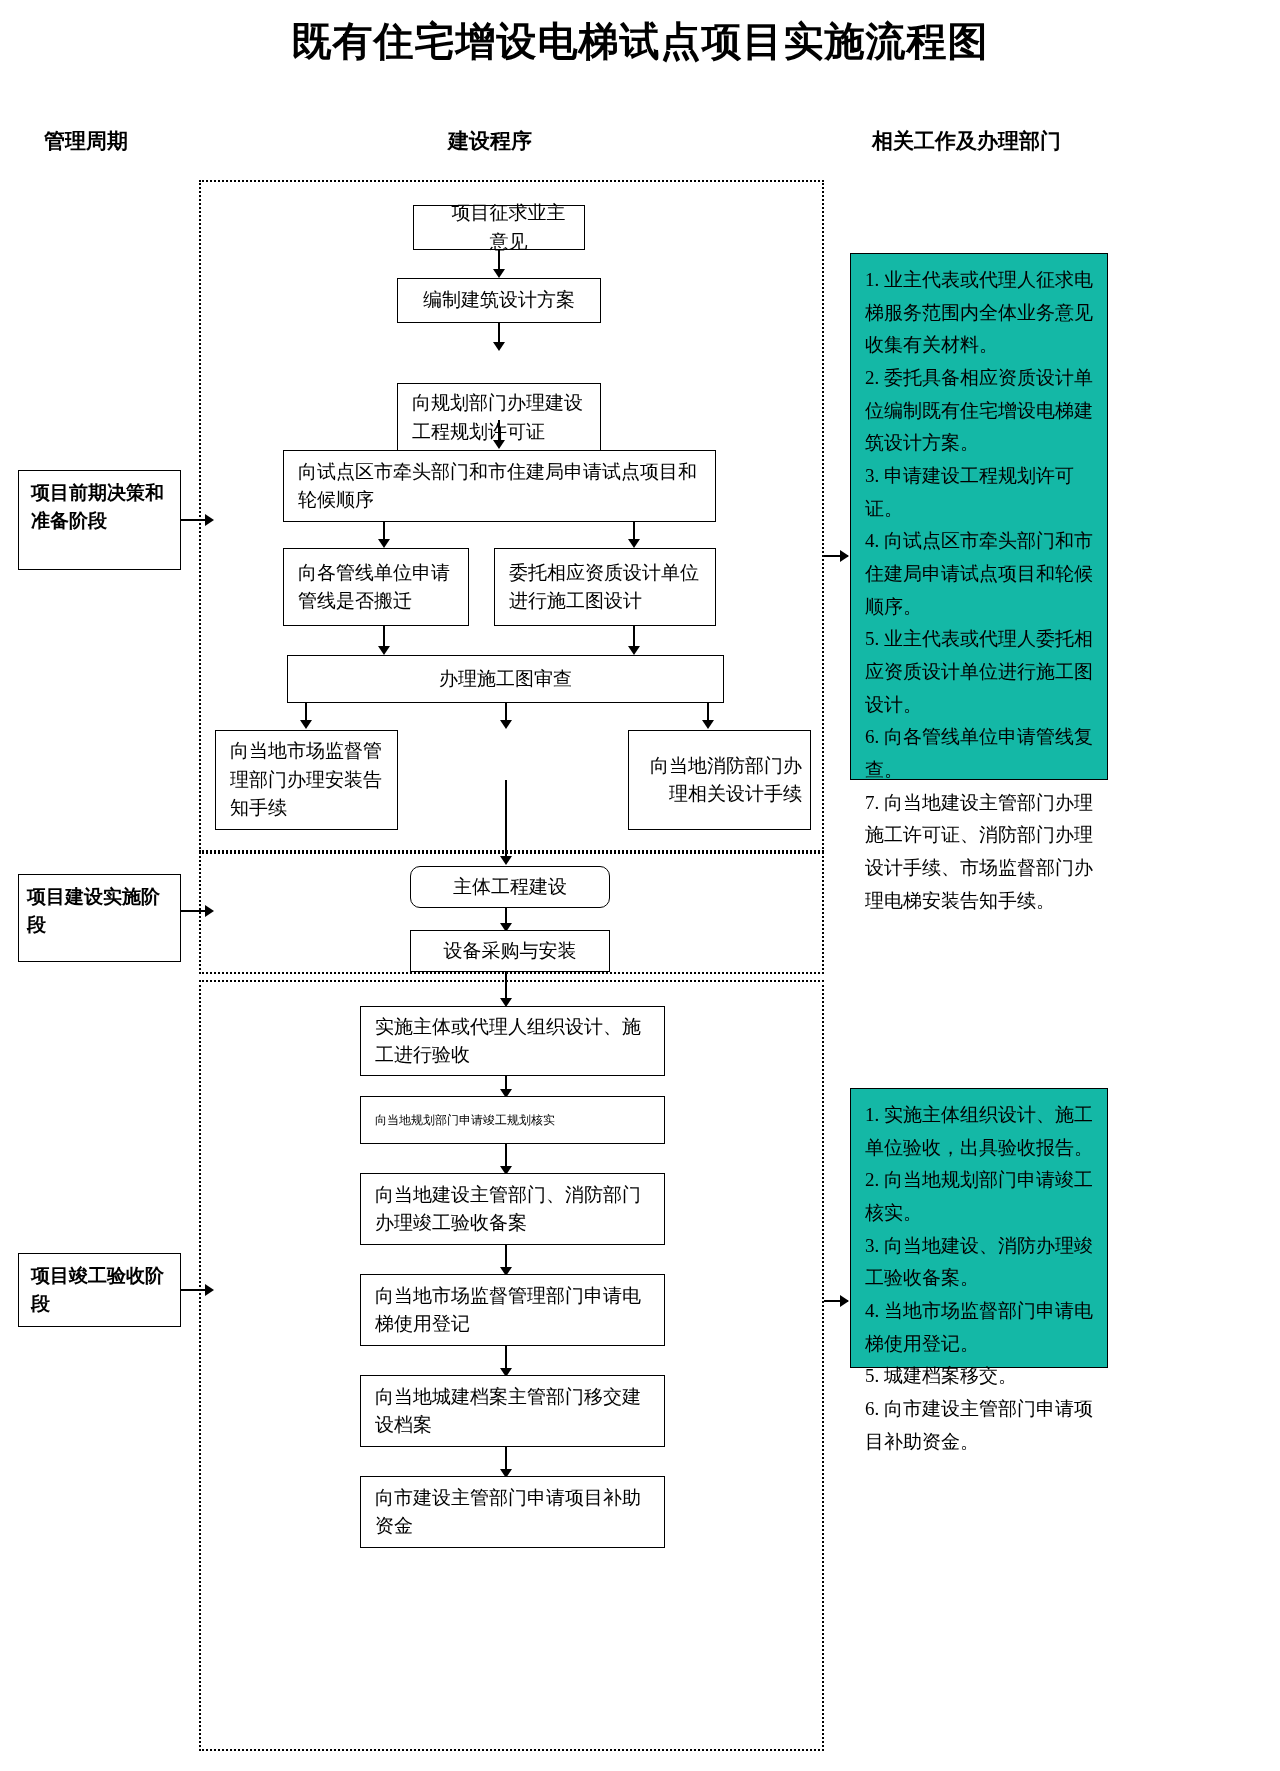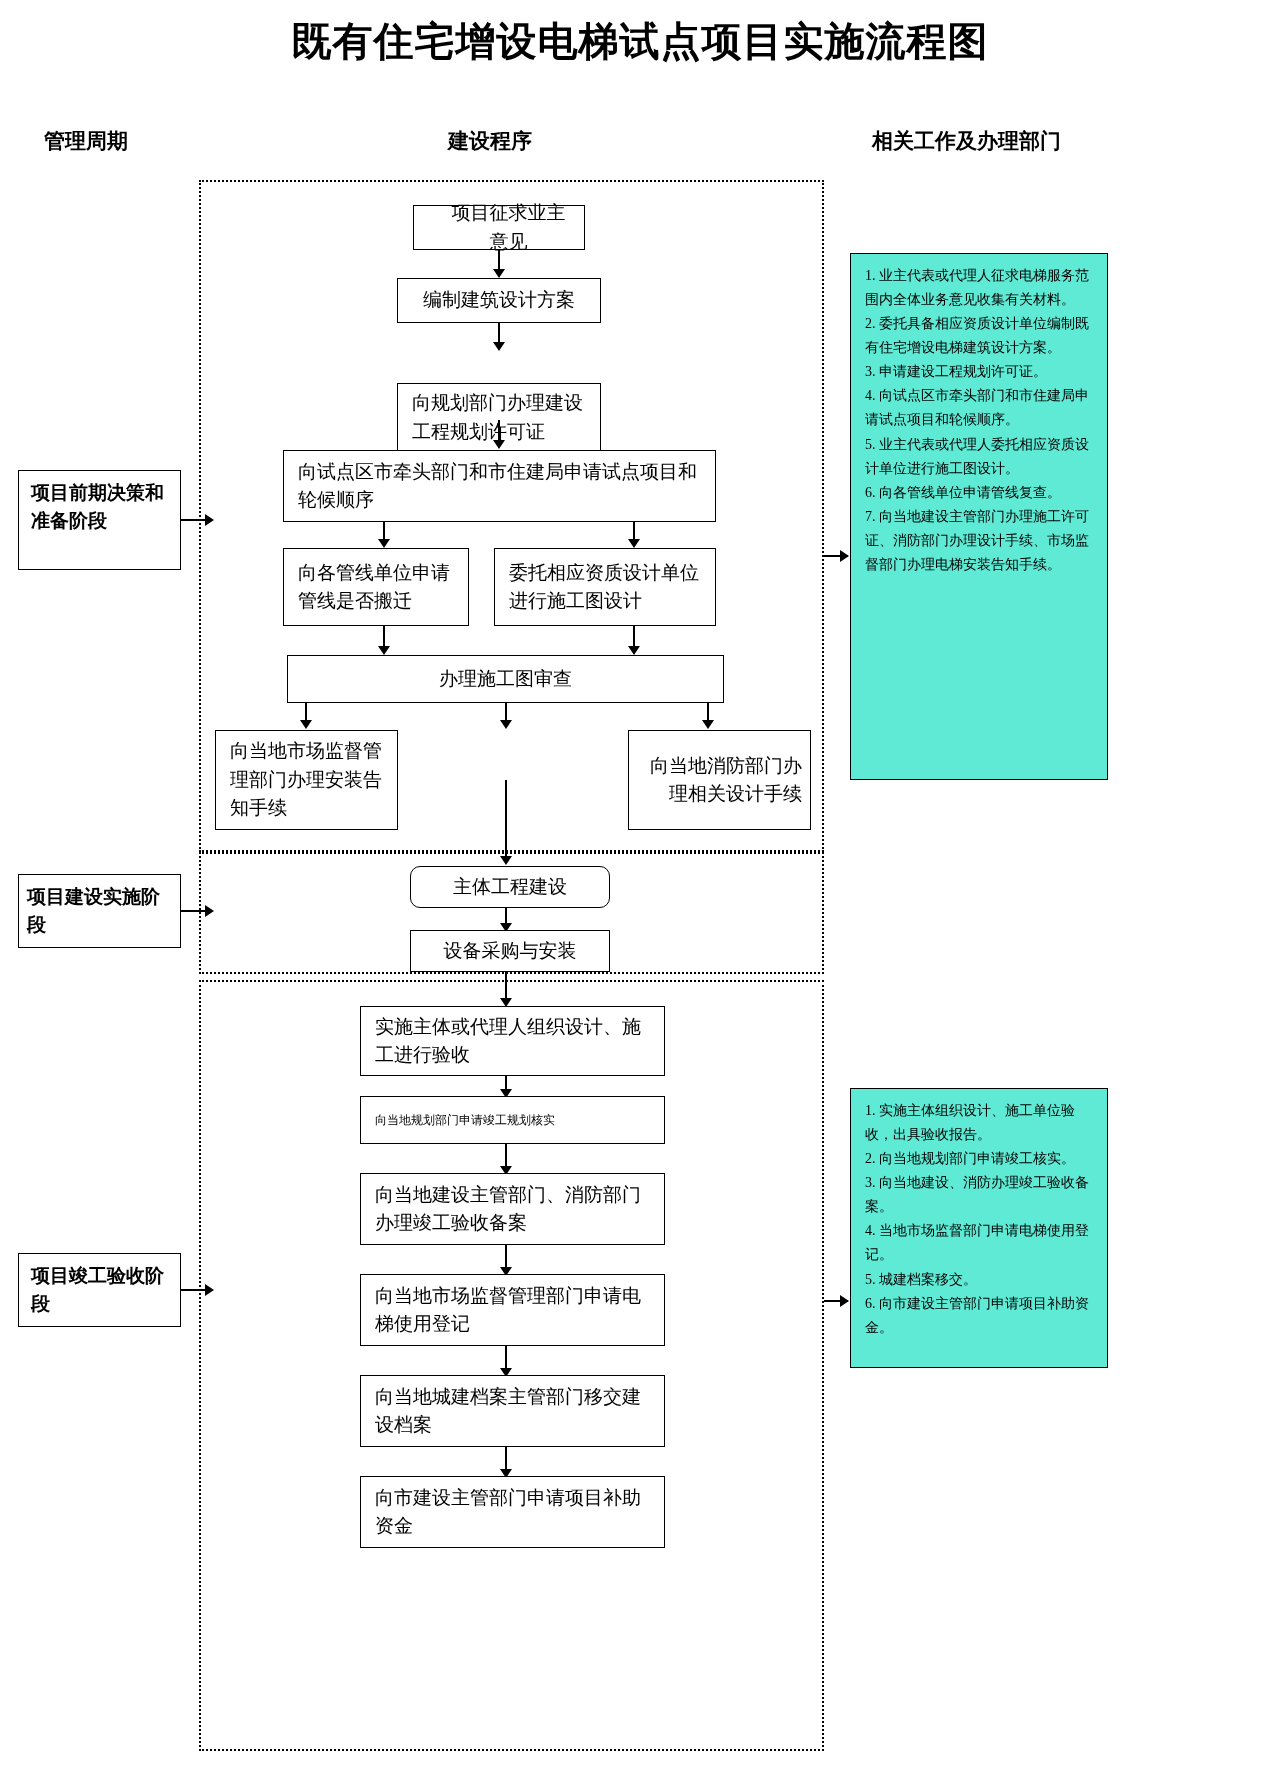--- a/index.html
+++ b/index.html
@@ -61,21 +61,21 @@
     border: 1.6px solid #000;
     box-sizing: border-box;
     background: #fff;
     font-size: 19px;
     font-weight: bold;
     line-height: 1.45;
     padding: 8px 10px 8px 12px;
     font-family: "Liberation Serif", "DejaVu Serif", serif;
   }
   .stage-1 { left: 18px; top: 470px; width: 163px; height: 100px; }
-  .stage-2 { left: 18px; top: 874px; width: 163px; height: 74px; padding-left: 8px; }
+  .stage-2 { left: 18px; top: 874px; width: 163px; height: 88px; padding-left: 8px; }
   .stage-3 { left: 18px; top: 1253px; width: 163px; height: 74px; }
 
   
   .node {
     position: absolute;
     border: 1.6px solid #000;
     box-sizing: border-box;
     background: #fff;
     font-size: 19px;
     line-height: 1.5;
@@ -86,22 +86,22 @@
   .node.center { justify-content: center; text-align: center; }
   .node .txt { display: block; padding: 0 10px; }
   .node.left .txt { padding-left: 14px; padding-right: 8px; }
   .node.small { font-size: 12px; }
 
   
   .note-panel {
     position: absolute;
     border: 1.8px solid #000;
     box-sizing: border-box;
-    background: #5eead4;
-    font-size: 14px;
+    background: #14b8a6;
+    font-size: 19px;
     line-height: 1.72;
     padding: 10px 12px 2px 14px;
     font-family: "Liberation Serif", "DejaVu Serif", serif;
   }
   .note-panel .line { white-space: normal; }
   .panel-1 { left: 850px; top: 253px; width: 258px; height: 527px; }
   .panel-2 { left: 850px; top: 1088px; width: 258px; height: 280px; }
 
   
   .vline {

